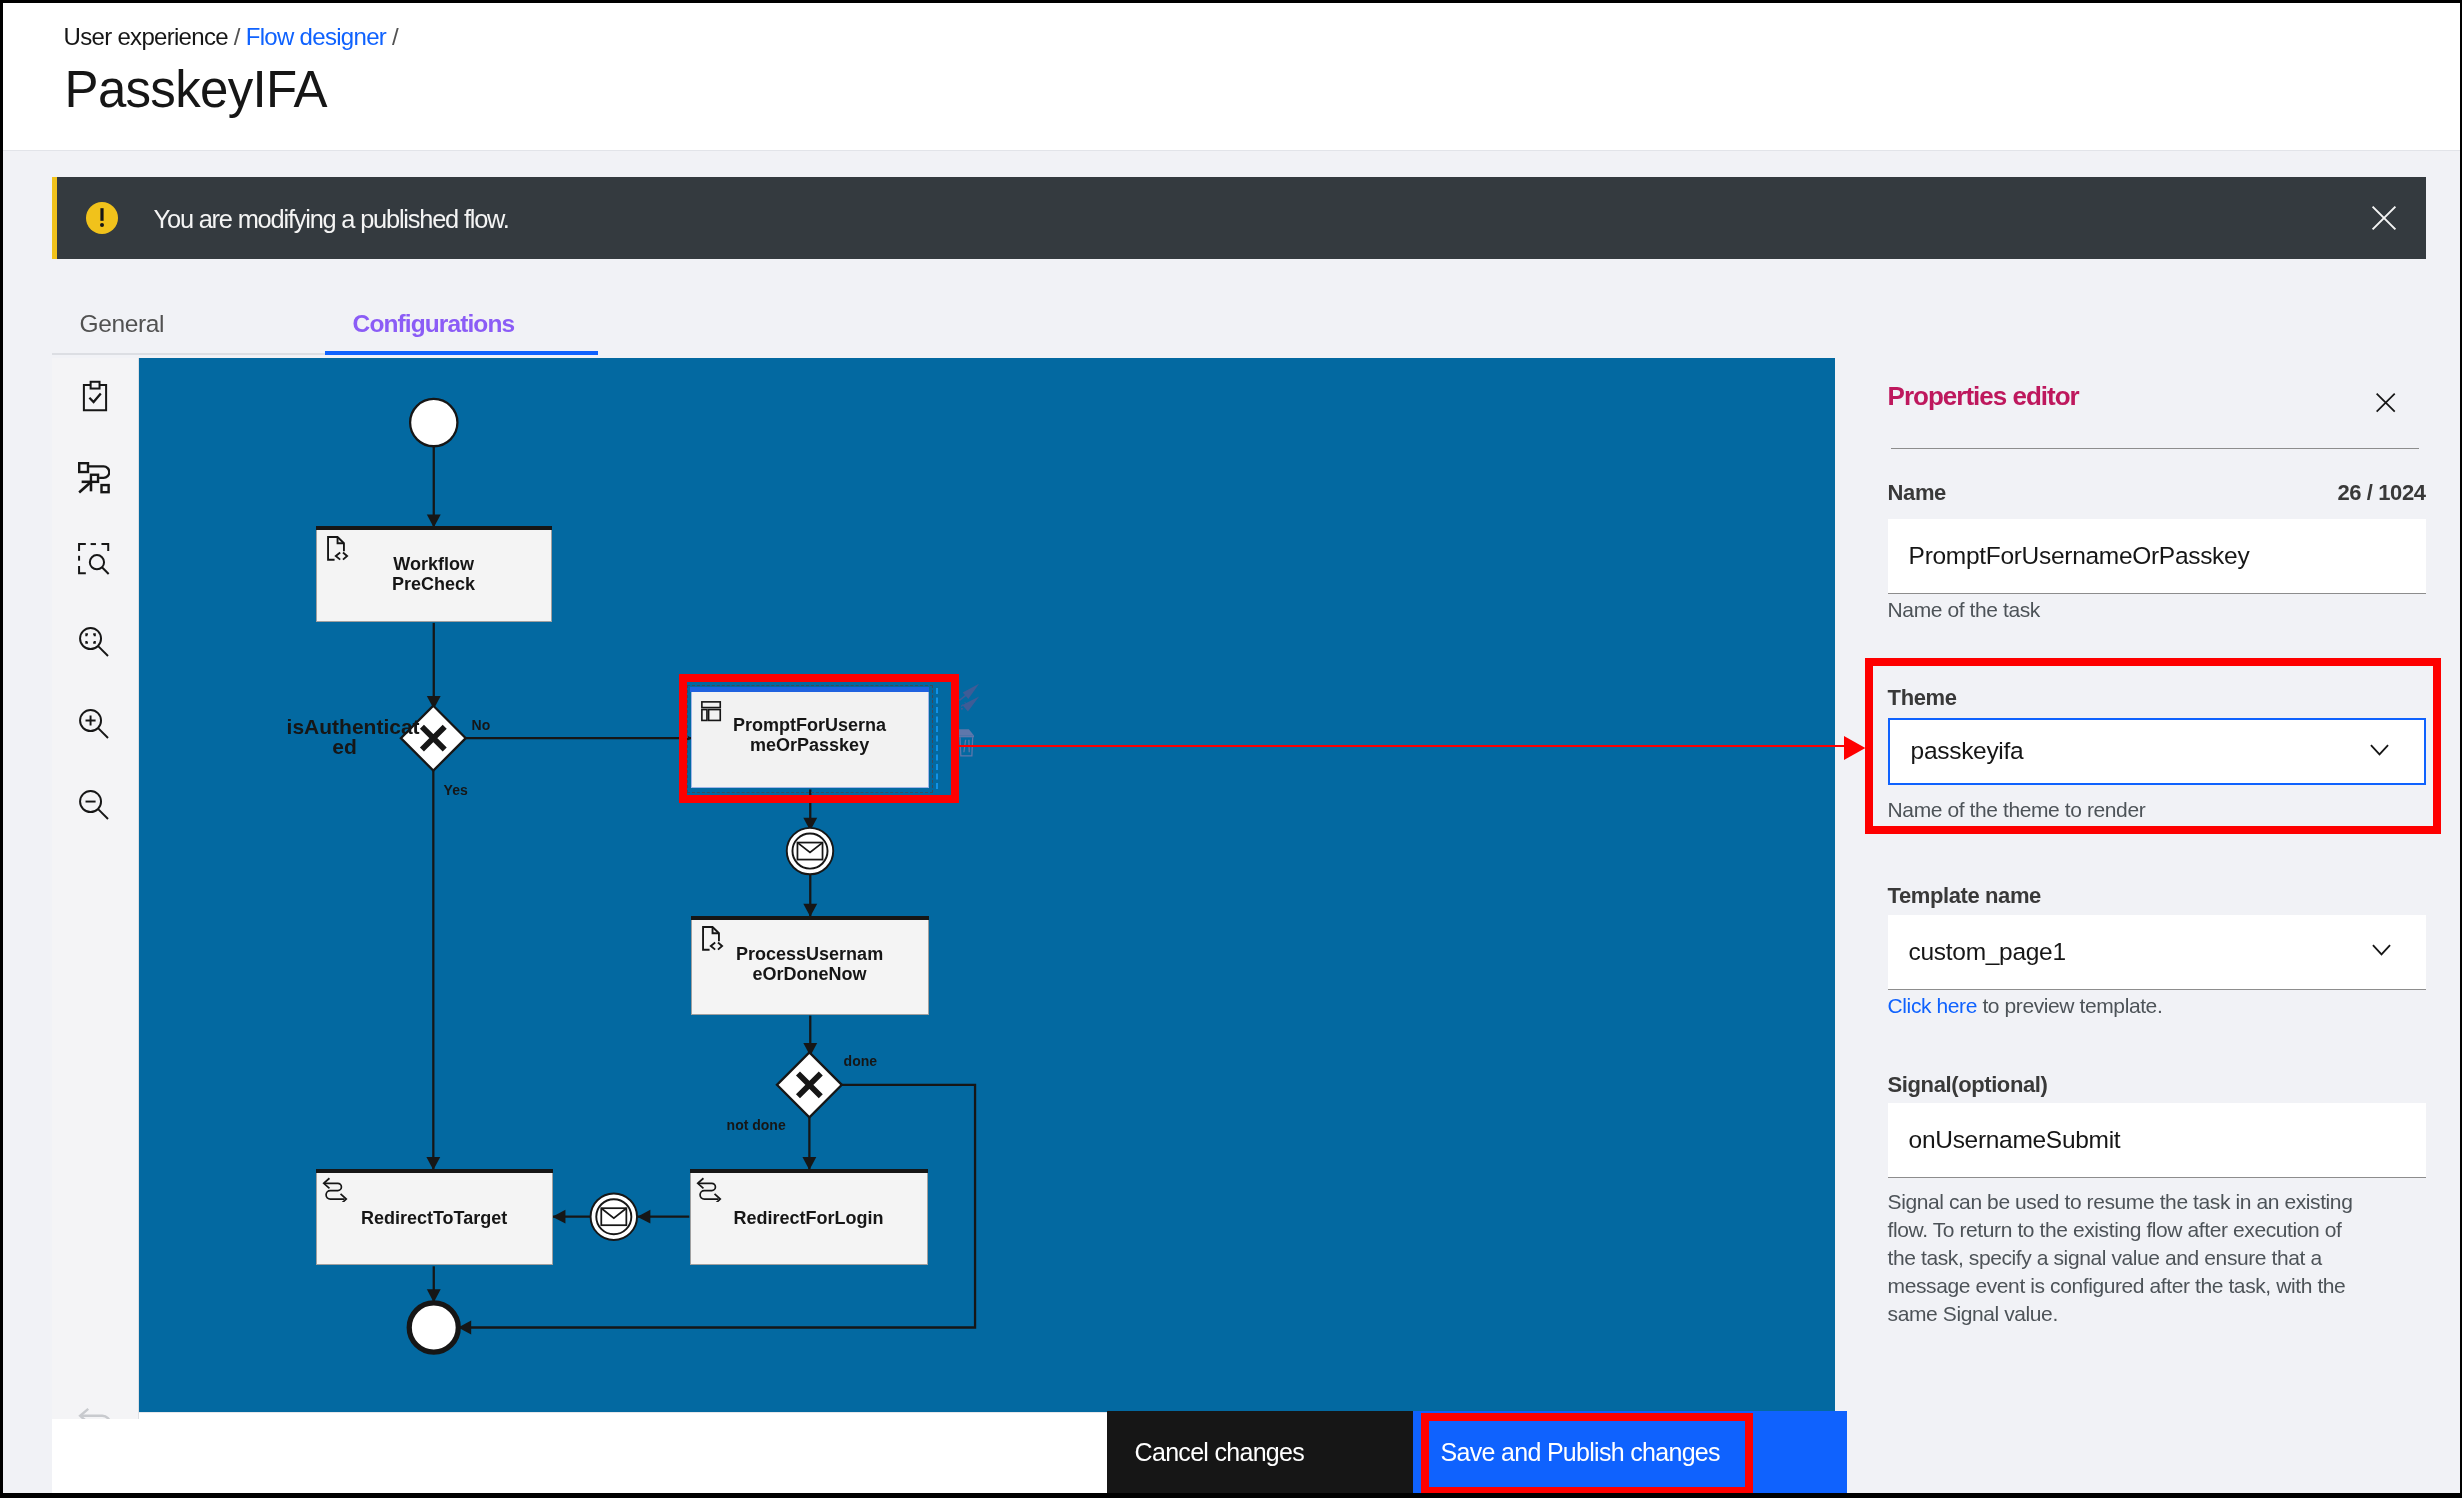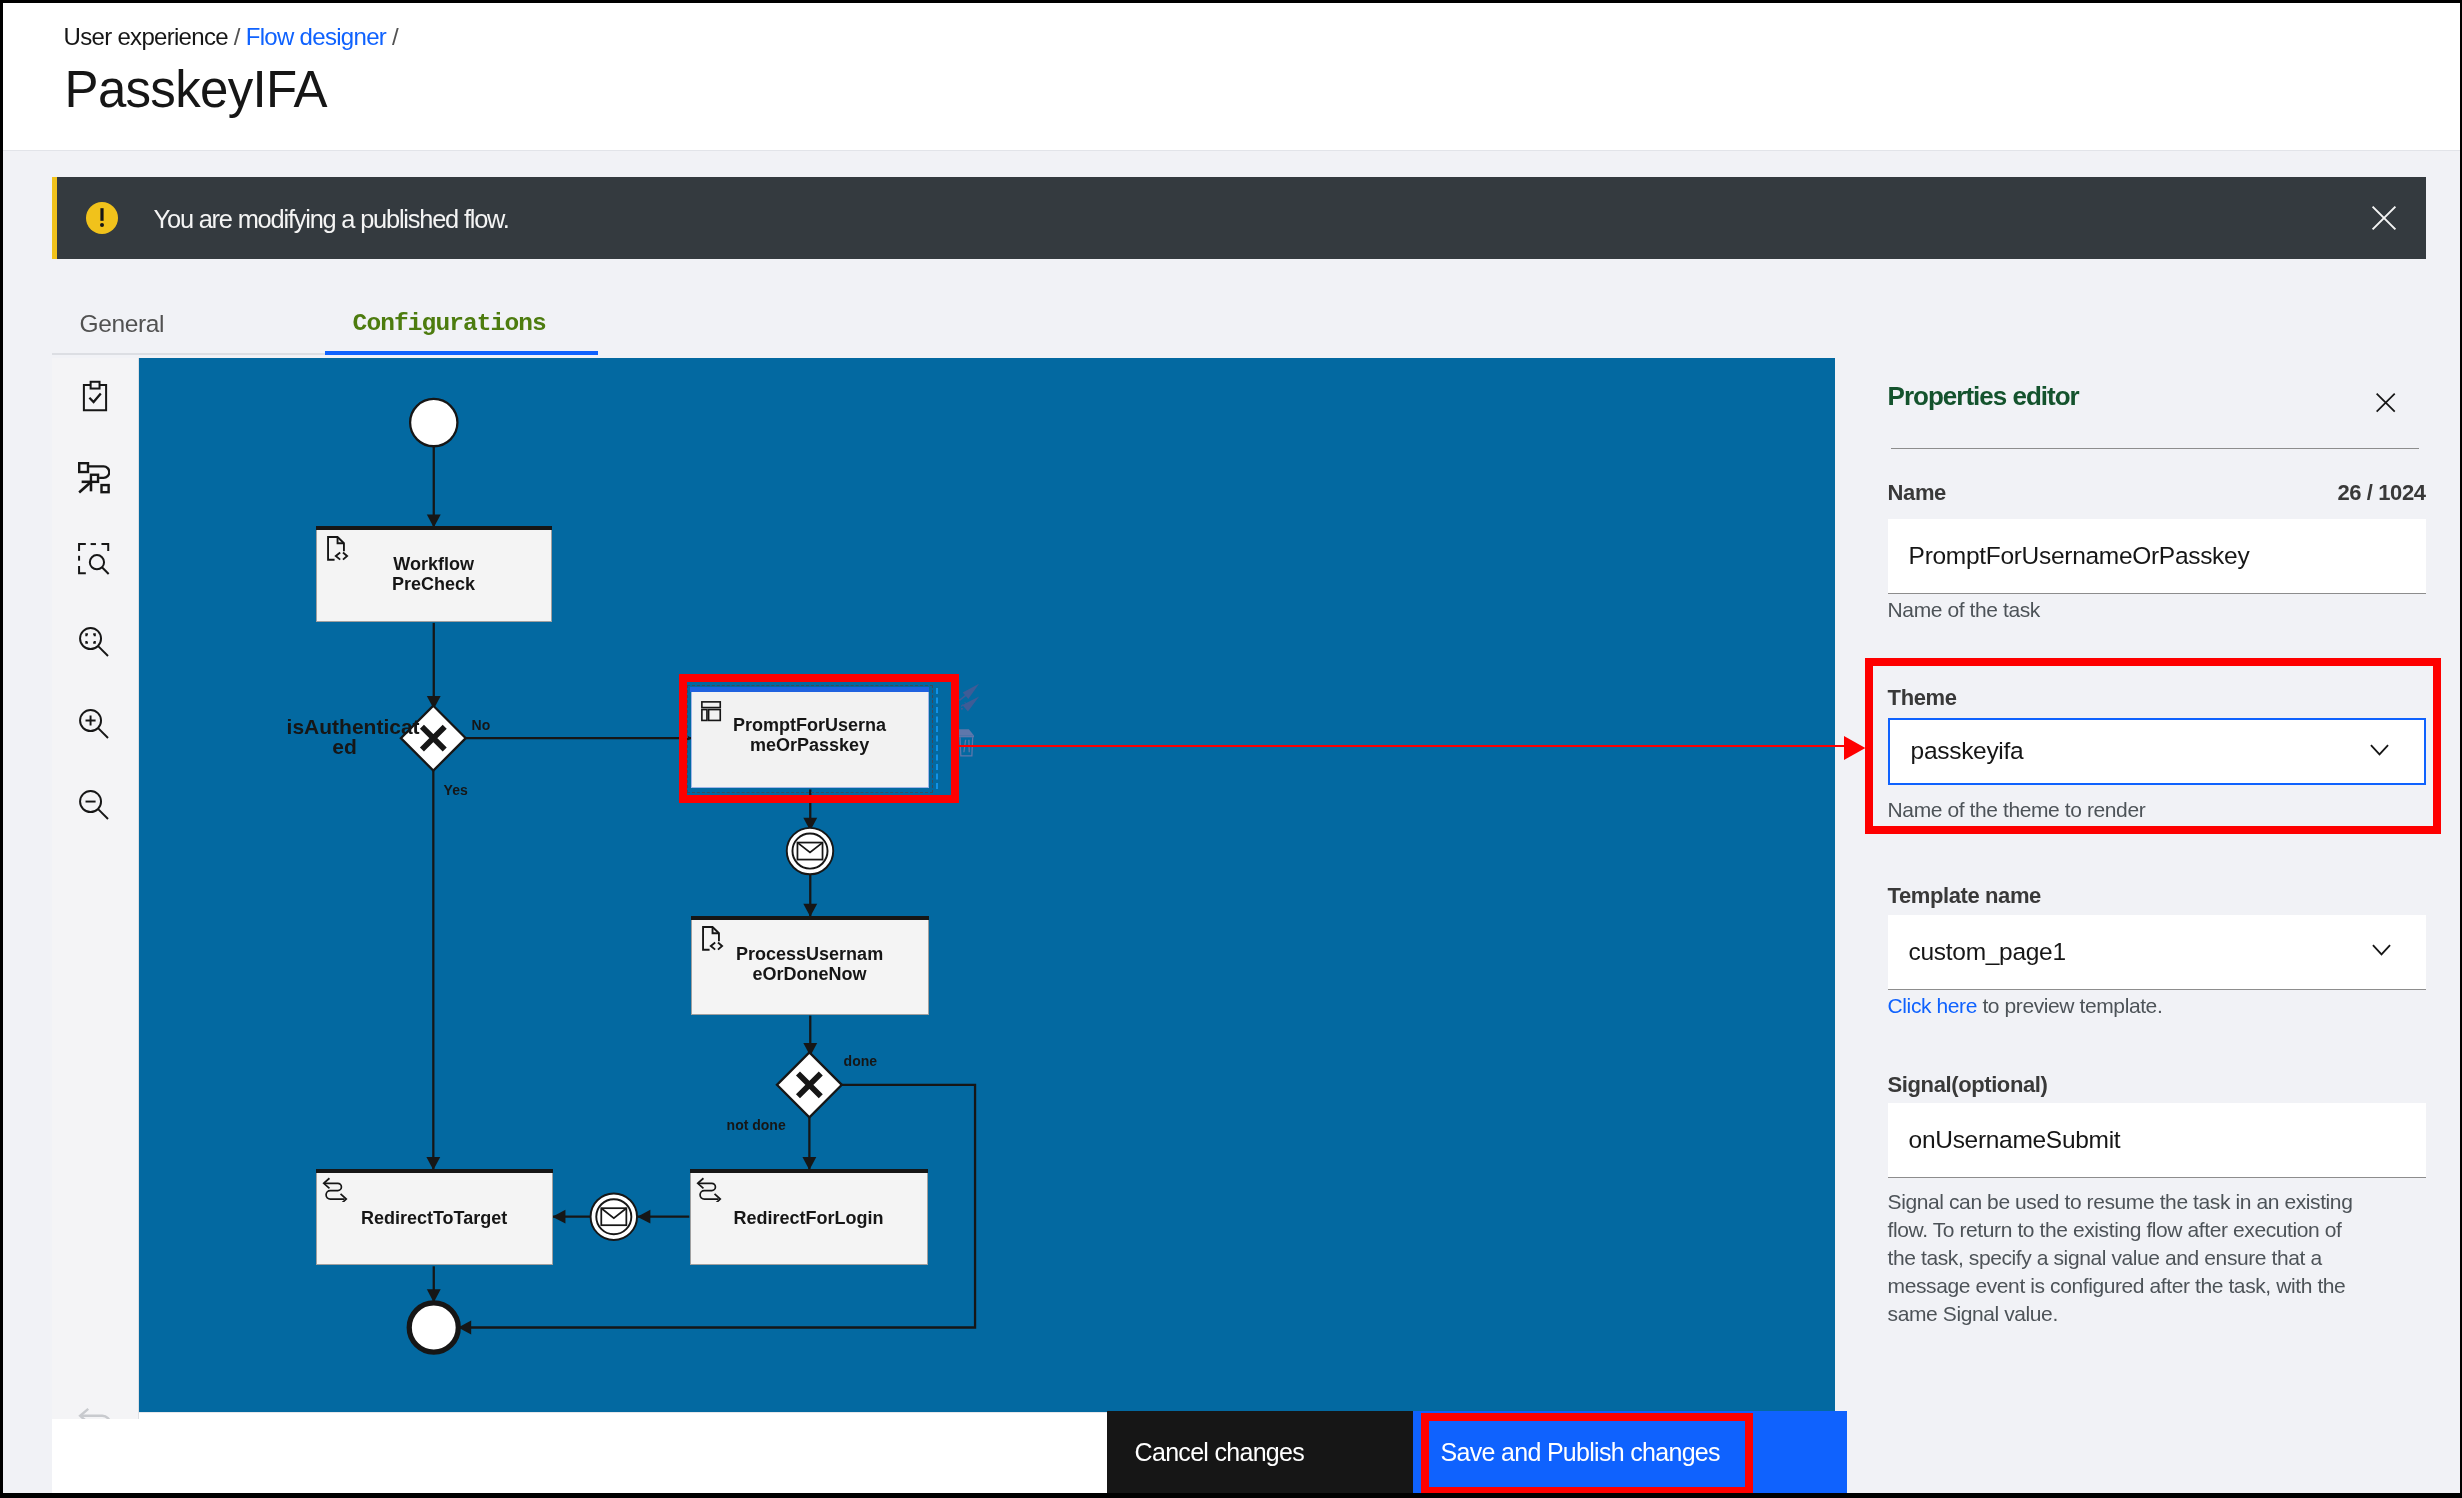--- a/index.html
+++ b/index.html
@@ -23,21 +23,21 @@
   .notif-x{position:absolute;left:2291px;top:0px;width:83px;height:82px;cursor:pointer;}
   .notif-x svg{position:absolute;left:25.4px;top:25.4px;}
 
   
   .tabs{position:absolute;left:49px;top:284px;width:2374px;height:68px;}
   .tab{position:absolute;top:0;height:68px;box-sizing:border-box;cursor:pointer;}
   .tab .lab{position:absolute;left:28px;top:19px;font-size:24.5px;white-space:nowrap;line-height:35px;letter-spacing:-0.4px;}
   .tab1{left:0;width:273px;border-bottom:2.6px solid #dcdee3;}
   .tab1 .lab{color:#525252;}
   .tab2{left:273px;width:273px;border-bottom:4.4px solid #0f62fe;}
-  .tab2 .lab{color:#4d7c0f;font-weight:700;letter-spacing:-0.9px;font-family:Liberation Mono, monospace;}
+  .tab2 .lab{color:#8b5cf6;font-weight:700;letter-spacing:-0.9px;}
 
   
   .canvas{position:absolute;left:49px;top:355px;width:1783px;height:1061px;background:#0369a1;overflow:hidden;}
   .toolbar{position:absolute;left:0;top:0;width:87px;height:1061px;background:#f4f4f6;border-right:0.9px solid #dcdee3;box-sizing:border-box;z-index:5;}
   .tbtn{position:absolute;left:0;width:86px;height:82px;cursor:pointer;}
   .tbtn svg{position:absolute;}
 
   
   .node{position:absolute;background:#f4f4f4;border:0.9px solid #a0a0a0;box-sizing:border-box;cursor:pointer;}
   .node .ntop{position:absolute;left:-0.9px;top:-0.9px;width:calc(100% + 1.8px);height:4.4px;background:#161616;}
@@ -47,21 +47,21 @@
   .elabc{position:absolute;font-size:21px;font-weight:700;color:#161616;line-height:20.6px;text-align:center;}
 
   
   .seldash{position:absolute;border:0.9px dashed #3b4a5a;box-sizing:border-box;}
   .selnode{position:absolute;background:#f2f2f2;border:1.3px solid #9fb6e8;box-sizing:border-box;cursor:pointer;}
   .selnode .ntopb{position:absolute;left:-1.8px;top:-1.8px;width:calc(100% + 3.5px);height:5.3px;background:#1f62e0;}
   .selhandle{position:absolute;border-left:2.2px dashed #1192e8;}
 
   
   .panel{position:absolute;left:1832px;top:355px;width:625px;height:1135px;background:#f1f2f6;}
-  .pt{position:absolute;left:53px;top:20px;font-size:26px;font-weight:700;color:#14532d;line-height:37px;letter-spacing:-1px;}
+  .pt{position:absolute;left:53px;top:20px;font-size:26px;font-weight:700;color:#be185d;line-height:37px;letter-spacing:-1px;}
   .px{position:absolute;left:527px;top:21px;width:47px;height:47px;cursor:pointer;}
   .px svg{position:absolute;left:11.4px;top:11.4px;}
   .pdiv{position:absolute;left:56px;top:90px;width:528px;height:1.8px;background:#8d8d8d;}
 
   .fld-lab{position:absolute;font-size:22px;font-weight:700;color:#393939;line-height:28px;letter-spacing:-0.4px;}
   .fld-cnt{position:absolute;font-size:22px;font-weight:700;color:#393939;line-height:28px;text-align:right;letter-spacing:-0.4px;}
   .fld-help{position:absolute;font-size:21px;color:#4d5358;line-height:28px;white-space:pre-line;letter-spacing:-0.4px;}
   .fld-help .lnk{color:#0f62fe;cursor:pointer;}
   .inp{position:absolute;background:#fff;border-bottom:1.8px solid #8d8d8d;box-sizing:border-box;cursor:text;}
   .inp.sel{cursor:pointer;}

